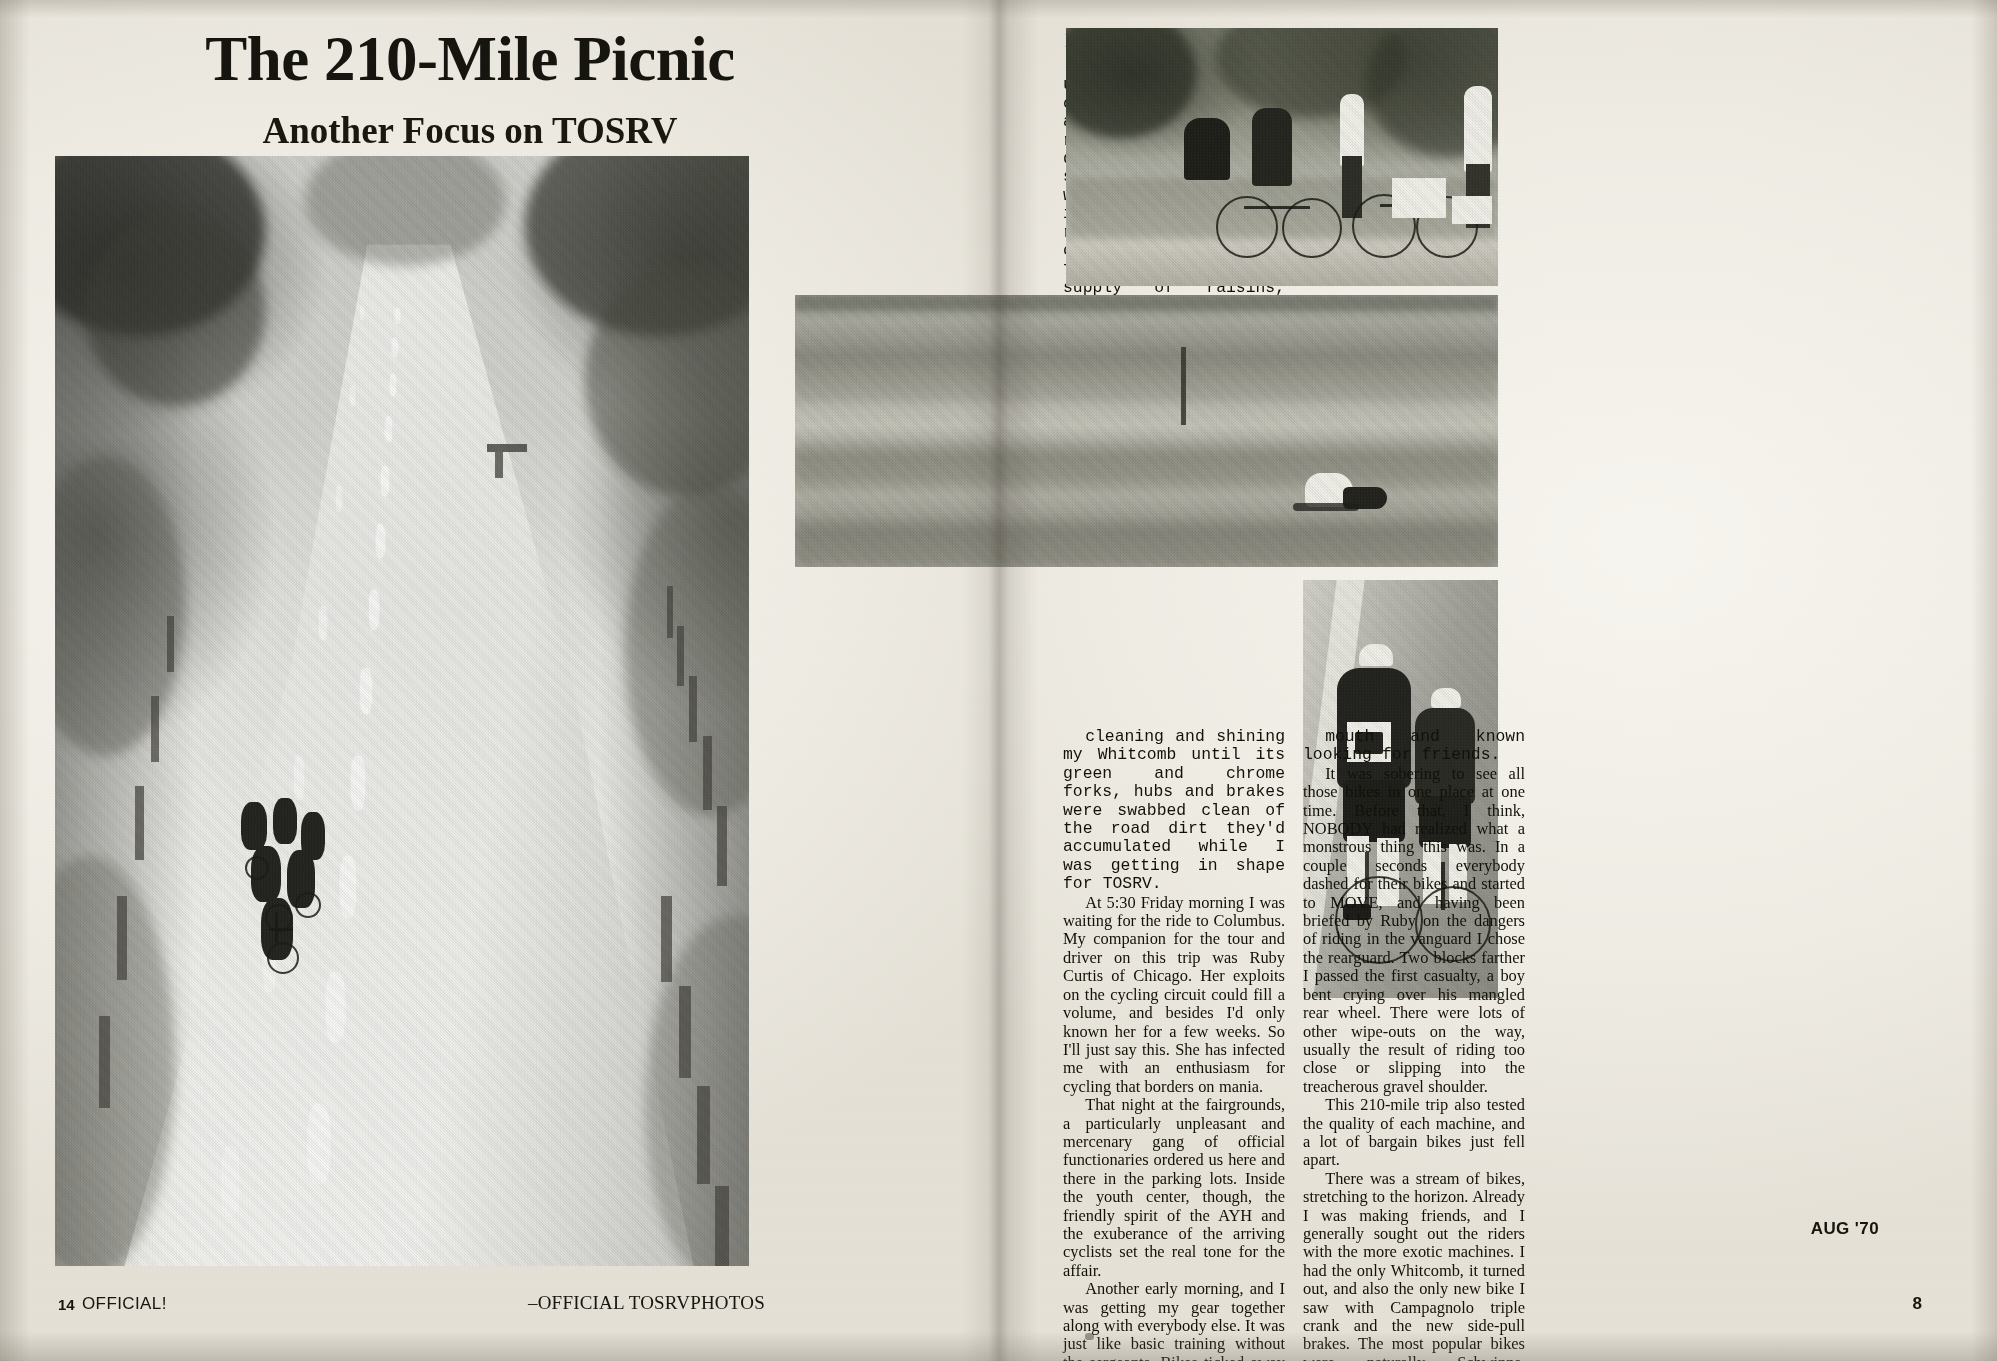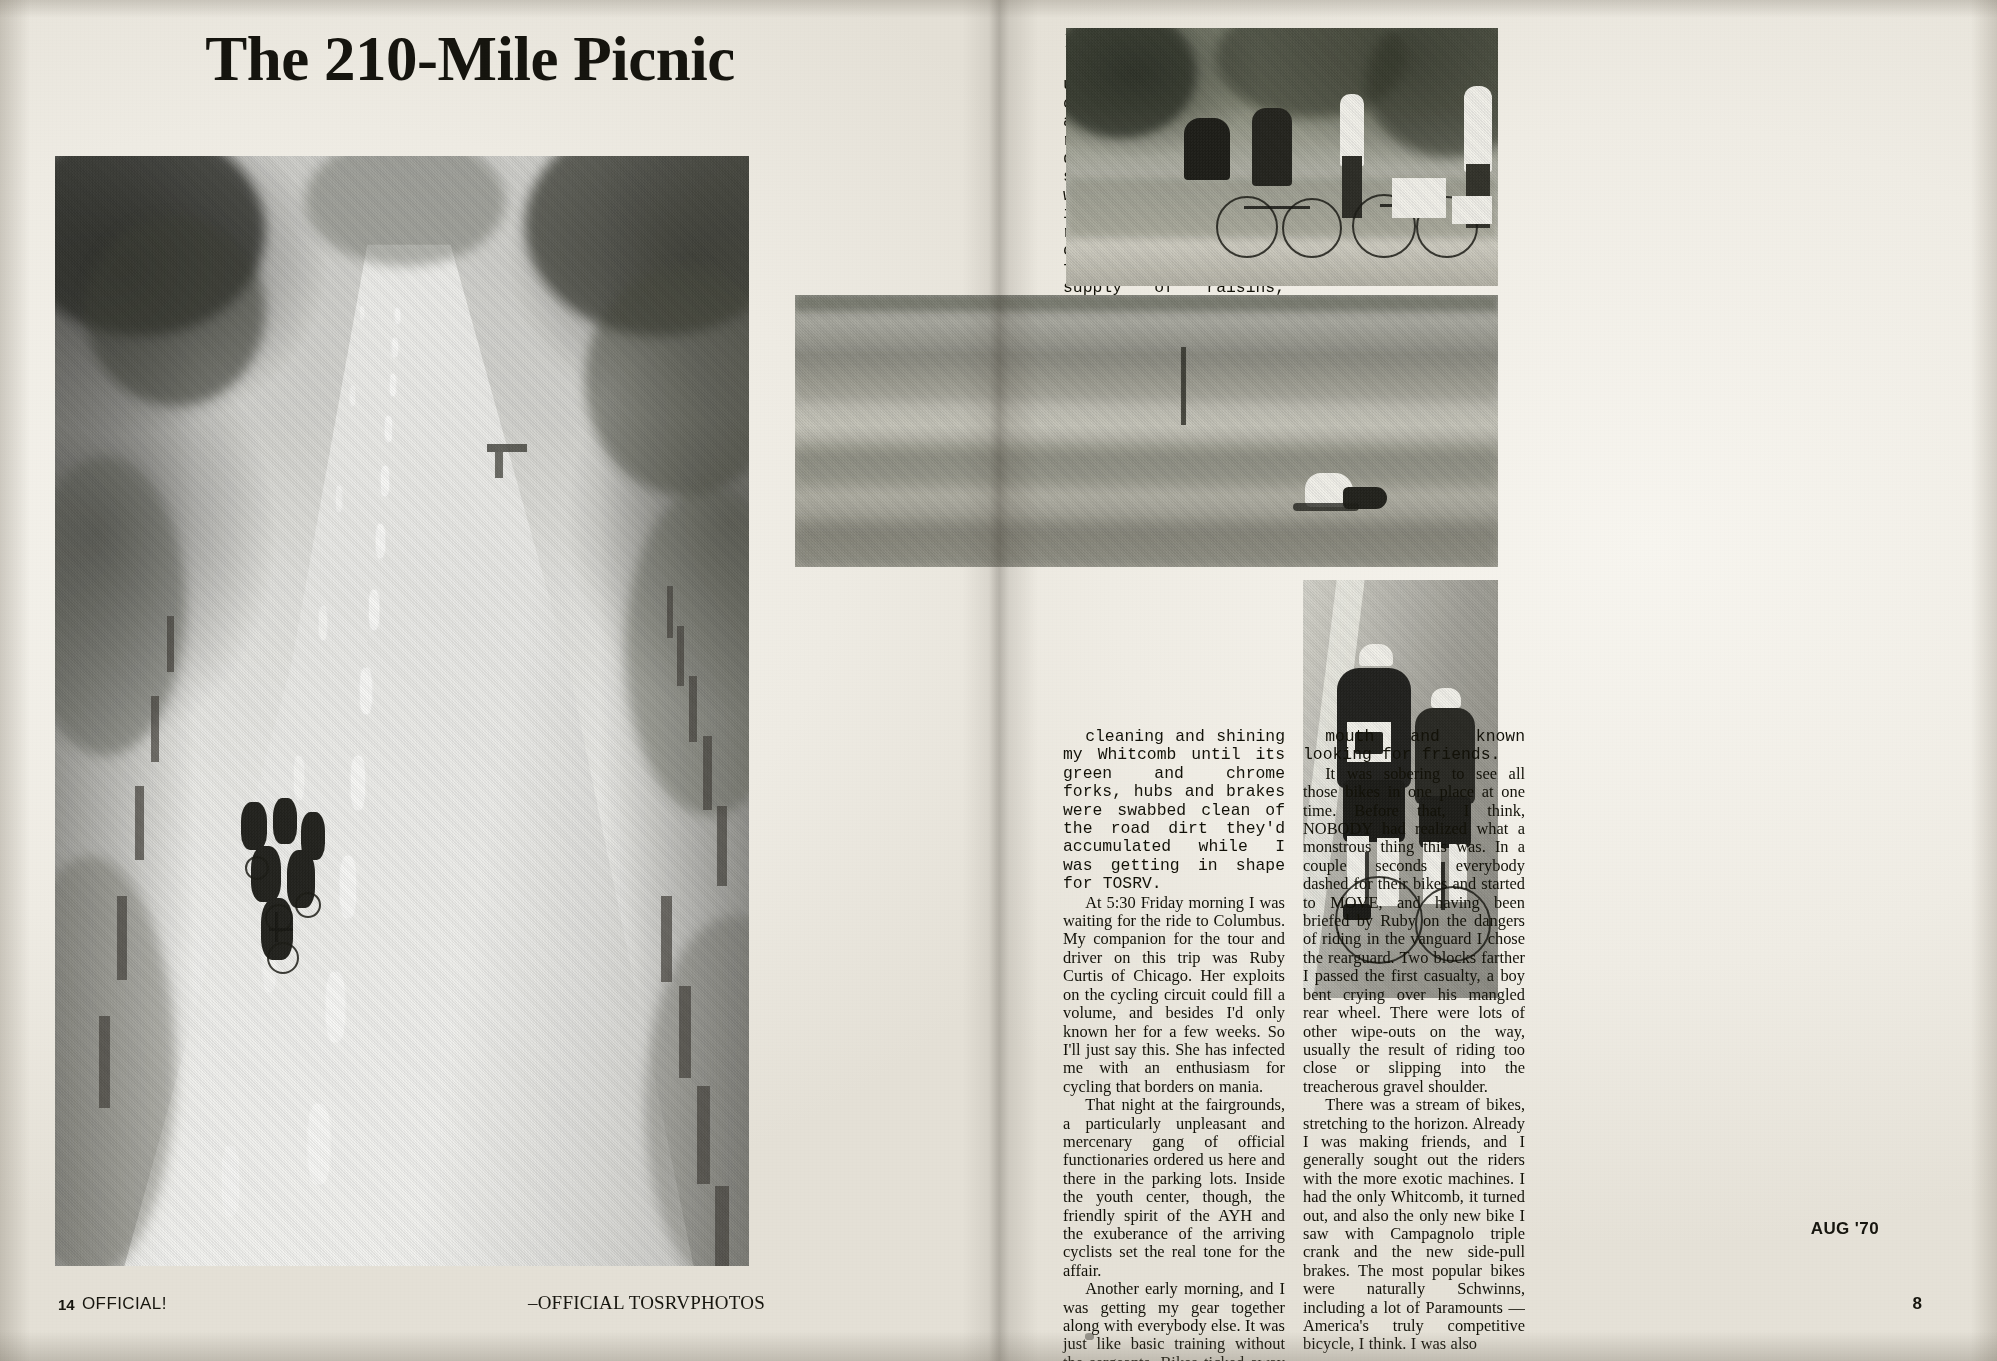--- a/index.html
+++ b/index.html
@@ -210,20 +210,21 @@
 </style>
 </head>
 <body>
 
 <div class="spread">
 
   <div class="page page-left"></div>
   <div class="page page-right"></div>
 
   <div class="headline">The 210-Mile Picnic</div>
+  <div class="subhead">Another Focus on TOSRV</div>
 
   <div class="photo" id="photo-hill">
     <div class="road"></div>
     <div class="roadshade"></div>
 
     <div class="blob" style="left:-40px;top:-30px;width:250px;height:210px;background:rgba(42,44,38,.78);"></div>
     <div class="blob" style="left:30px;top:60px;width:180px;height:190px;background:rgba(60,62,54,.58);"></div>
     <div class="blob" style="left:470px;top:-40px;width:270px;height:220px;background:rgba(52,54,46,.70);"></div>
     <div class="blob" style="left:530px;top:110px;width:200px;height:230px;background:rgba(70,72,62,.52);"></div>
     <div class="blob" style="left:250px;top:-20px;width:200px;height:130px;background:rgba(90,92,82,.40);"></div>
@@ -376,20 +377,21 @@
 
   <div class="col" id="col-b1">
       <p class="first">cleaning and shining my Whitcomb until its green and chrome forks, hubs and brakes were swabbed clean of the road dirt they'd accumulated while I was getting in shape for TOSRV.</p>
       <p>At 5:30 Friday morning I was waiting for the ride to Columbus. My companion for the tour and driver on this trip was Ruby Curtis of Chicago. Her exploits on the cycling circuit could fill a volume, and besides I'd only known her for a few weeks. So I'll just say this. She has infected me with an enthusiasm for cycling that borders on mania.</p>
       <p>That night at the fairgrounds, a particularly unpleasant and mercenary gang of official functionaries ordered us here and there in the parking lots. Inside the youth center, though, the friendly spirit of the AYH and the exuberance of the arriving cyclists set the real tone for the affair.</p>
       <p>Another early morning, and I was getting my gear together along with everybody else. It was just like basic training without the sergeants. Bikes ticked away in the pre-dawn darkness, and others waited like field pieces on the way to the front. I loaded my sleeping bag onto the truck to Ports-</p>
     </div>
   <div class="col" id="col-b2">
       <p class="first">mouth and known looking for friends.</p>
       <p>It was sobering to see all those bikes in one place at one time. Before that, I think, NOBODY had realized what a monstrous thing this was. In a couple seconds everybody dashed for their bikes and started to MOVE, and having been briefed by Ruby on the dangers of riding in the vanguard I chose the rearguard. Two blocks farther I passed the first casualty, a boy bent crying over his mangled rear wheel. There were lots of other wipe-outs on the way, usually the result of riding too close or slipping into the treacherous gravel shoulder.</p>
+      <p>This 210-mile trip also tested the quality of each machine, and a lot of bargain bikes just fell apart.</p>
       <p>There was a stream of bikes, stretching to the horizon. Already I was making friends, and I generally sought out the riders with the more exotic machines. I had the only Whitcomb, it turned out, and also the only new bike I saw with Campagnolo triple crank and the new side-pull brakes. The most popular bikes were naturally Schwinns, including a lot of Paramounts — America's truly competitive bicycle, I think. I was also</p>
     </div>
 
   <div class="foot" id="foot-date">AUG '70</div>
   <div class="foot" id="foot-pagenum-right">8</div>
 
   <div class="gutter"></div>
   <div class="edge-left"></div>
   <div class="edge-right"></div>
   <div class="edge-top"></div>

